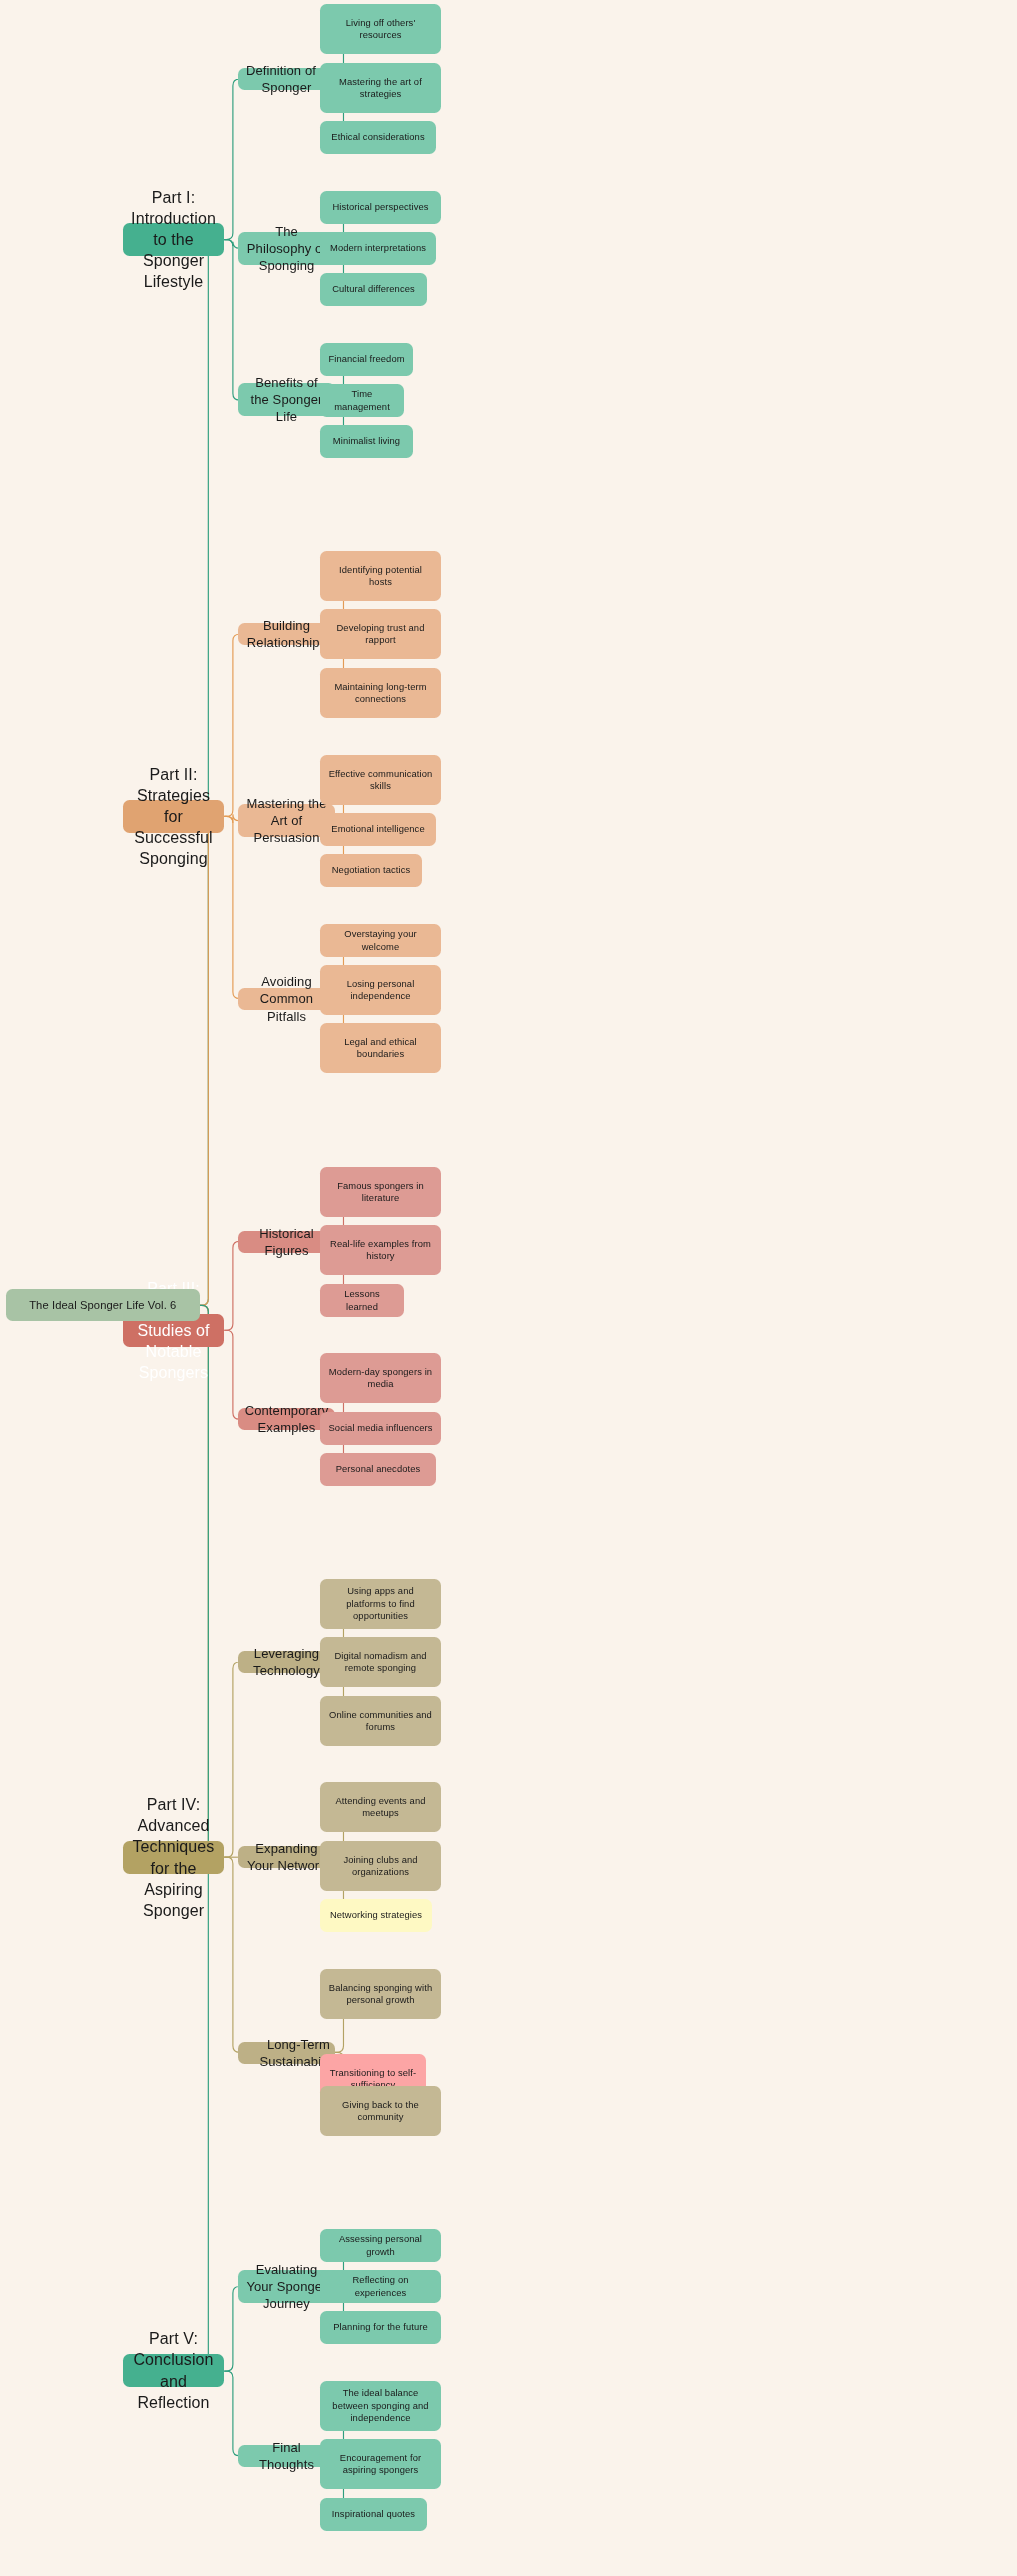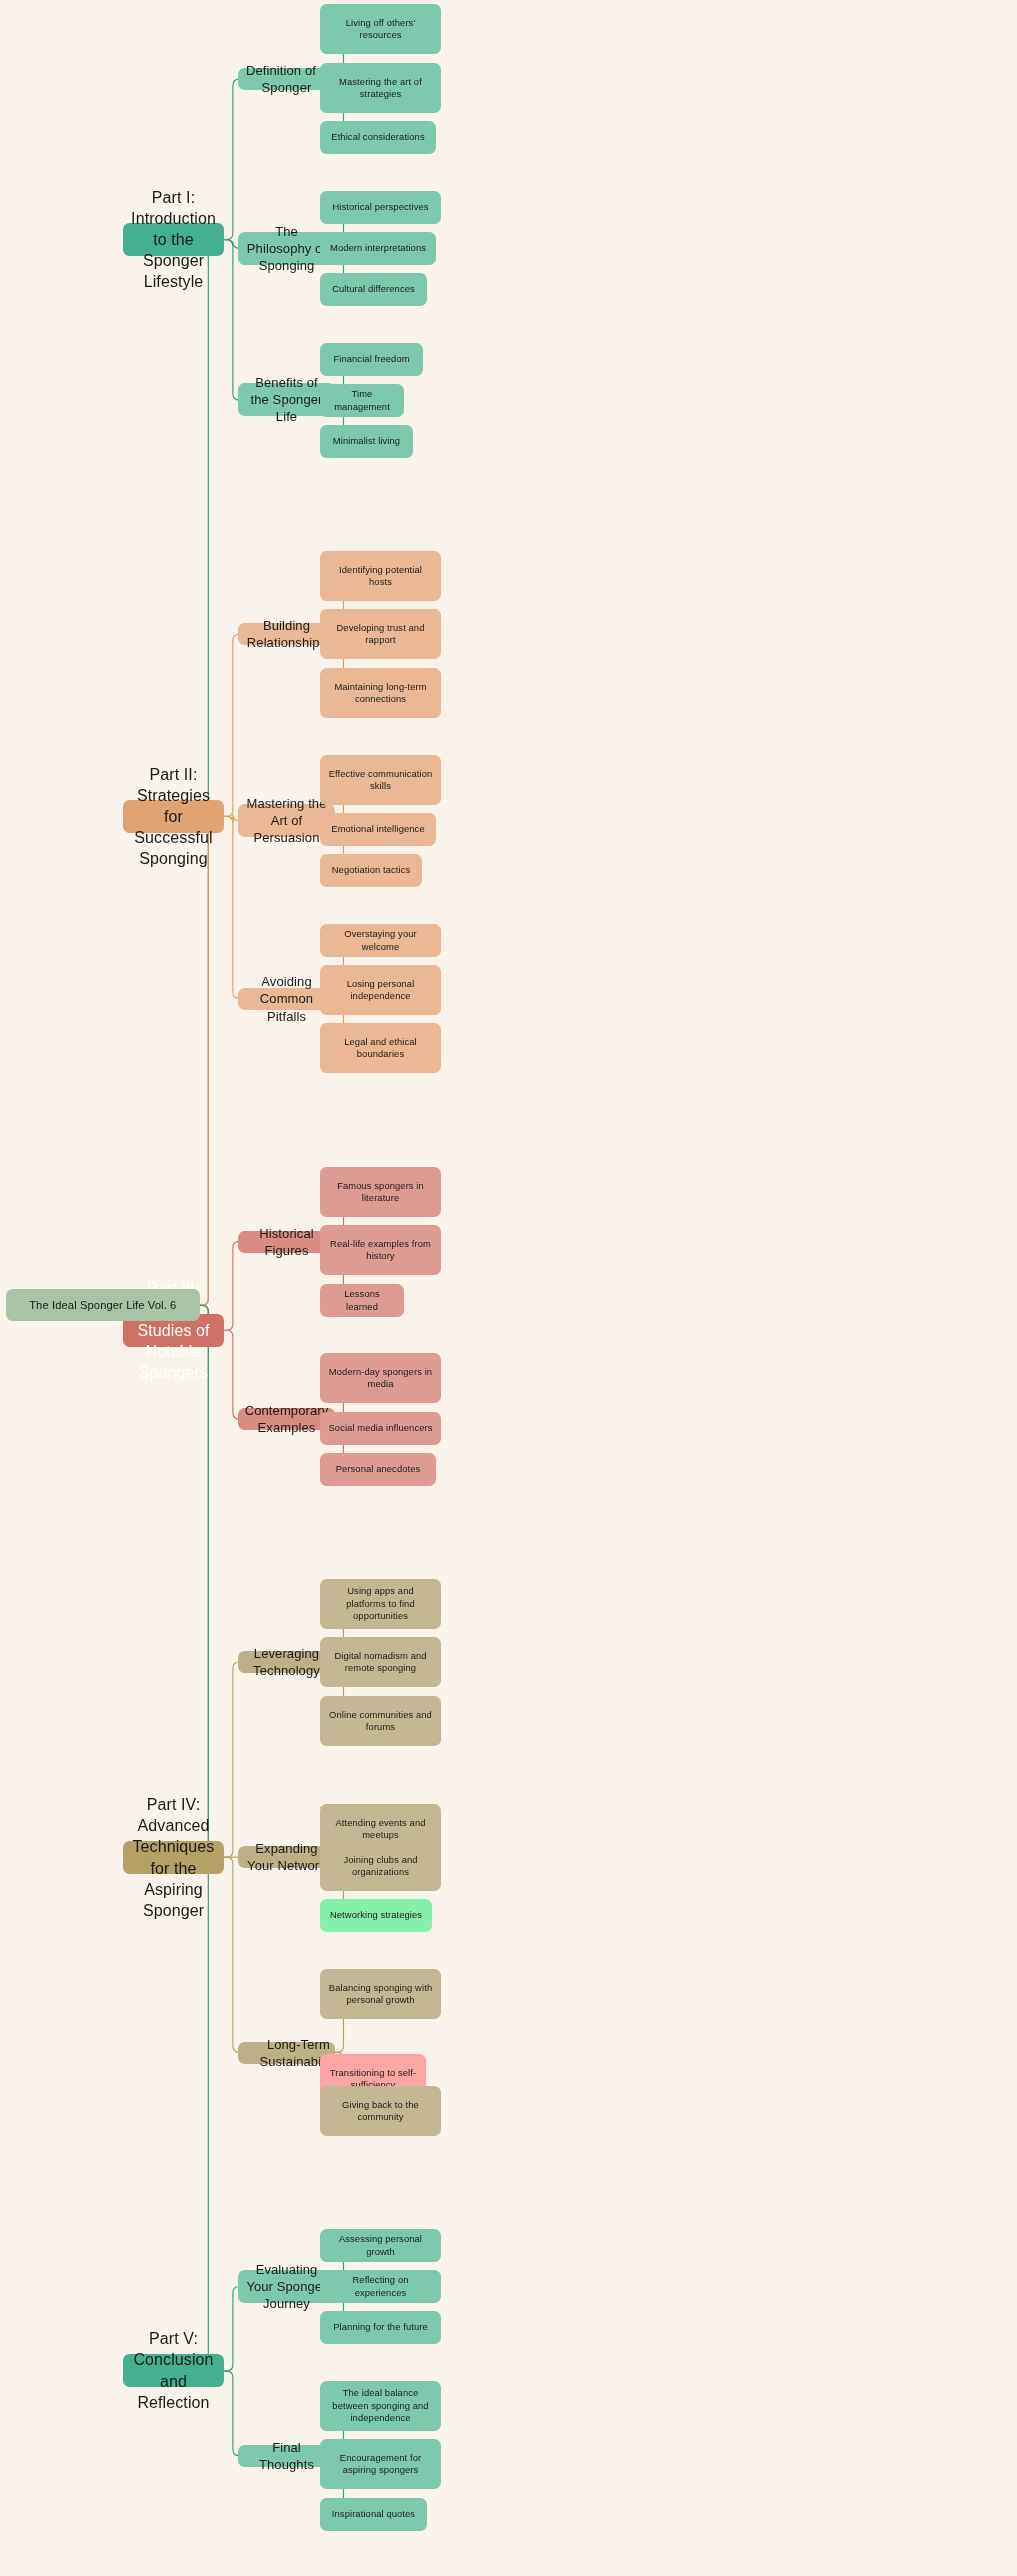--- a/index.html
+++ b/index.html
@@ -112,21 +112,21 @@
       <div class="node l1" style="left: 123px; top: 223px; width: 101px; height: 33px; background: rgb(69, 176, 143);">Part I: Introduction to the Sponger Lifestyle</div>
       <div class="node l2" style="left: 238px; top: 68px; width: 97px; height: 22px; background: rgb(124, 201, 173);">Definition of a Sponger</div>
       <div class="node l3" style="left: 320px; top: 4.3px; width: 121px; height: 50px; background: rgb(124, 201, 173);">Living off others' resources</div>
       <div class="node l3" style="left: 320px; top: 63px; width: 121px; height: 50px; background: rgb(124, 201, 173);">Mastering the art of strategies</div>
       <div class="node l3" style="left: 320px; top: 121px; width: 116px; height: 33px; background: rgb(124, 201, 173);">Ethical considerations</div>
       <div class="node l2" style="left: 238px; top: 232px; width: 97px; height: 33px; background: rgb(124, 201, 173);">The Philosophy of Sponging</div>
       <div class="node l3" style="left: 320px; top: 191px; width: 121px; height: 33px; background: rgb(124, 201, 173);">Historical perspectives</div>
       <div class="node l3" style="left: 320px; top: 232px; width: 116px; height: 33px; background: rgb(124, 201, 173);">Modern interpretations</div>
       <div class="node l3" style="left: 320px; top: 273px; width: 107px; height: 33px; background: rgb(124, 201, 173);">Cultural differences</div>
       <div class="node l2" style="left: 238px; top: 383px; width: 97px; height: 33px; background: rgb(124, 201, 173);">Benefits of the Sponger Life</div>
-      <div class="node l3" style="left: 320px; top: 343px; width: 103px; height: 33px; background: rgb(124, 201, 173);">Financial freedom</div>
+      <div class="node l3" style="left: 320px; top: 343px; width: 93px; height: 33px; background: rgb(124, 201, 173);">Financial freedom</div>
       <div class="node l3" style="left: 320px; top: 384px; width: 84px; height: 33px; background: rgb(124, 201, 173);">Time management</div>
       <div class="node l3" style="left: 320px; top: 425px; width: 93px; height: 33px; background: rgb(124, 201, 173);">Minimalist living</div>
       <div class="node l1" style="left: 123px; top: 800px; width: 101px; height: 33px; background: rgb(224, 163, 113);">Part II: Strategies for Successful Sponging</div>
       <div class="node l2" style="left: 238px; top: 623px; width: 97px; height: 22px; background: rgb(234, 184, 148);">Building Relationships</div>
       <div class="node l3" style="left: 320px; top: 551px; width: 121px; height: 50px; background: rgb(234, 184, 148);">Identifying potential hosts</div>
       <div class="node l3" style="left: 320px; top: 609px; width: 121px; height: 50px; background: rgb(234, 184, 148);">Developing trust and rapport</div>
       <div class="node l3" style="left: 320px; top: 668px; width: 121px; height: 50px; background: rgb(234, 184, 148);">Maintaining long-term connections</div>
       <div class="node l2" style="left: 238px; top: 804px; width: 97px; height: 33px; background: rgb(234, 184, 148);">Mastering the Art of Persuasion</div>
       <div class="node l3" style="left: 320px; top: 755px; width: 121px; height: 50px; background: rgb(234, 184, 148);">Effective communication skills</div>
       <div class="node l3" style="left: 320px; top: 813px; width: 116px; height: 33px; background: rgb(234, 184, 148);">Emotional intelligence</div>
@@ -143,23 +143,23 @@
       <div class="node l2" style="left: 238px; top: 1408px; width: 97px; height: 22px; background: rgb(217, 140, 131);">Contemporary Examples</div>
       <div class="node l3" style="left: 320px; top: 1353px; width: 121px; height: 50px; background: rgb(221, 155, 148);">Modern-day spongers in media</div>
       <div class="node l3" style="left: 320px; top: 1412px; width: 121px; height: 33px; background: rgb(221, 155, 148);">Social media influencers</div>
       <div class="node l3" style="left: 320px; top: 1453px; width: 116px; height: 33px; background: rgb(221, 155, 148);">Personal anecdotes</div>
       <div class="node l1" style="left: 123px; top: 1841px; width: 101px; height: 33px; background: rgb(179, 162, 99);">Part IV: Advanced Techniques for the Aspiring Sponger</div>
       <div class="node l2" style="left: 238px; top: 1651px; width: 97px; height: 22px; background: rgb(189, 176, 134);">Leveraging Technology</div>
       <div class="node l3" style="left: 320px; top: 1579px; width: 121px; height: 50px; background: rgb(196, 184, 148);">Using apps and platforms to find opportunities</div>
       <div class="node l3" style="left: 320px; top: 1637px; width: 121px; height: 50px; background: rgb(196, 184, 148);">Digital nomadism and remote sponging</div>
       <div class="node l3" style="left: 320px; top: 1696px; width: 121px; height: 50px; background: rgb(196, 184, 148);">Online communities and forums</div>
       <div class="node l2" style="left: 238px; top: 1846px; width: 97px; height: 22px; background: rgb(189, 176, 134);">Expanding Your Network</div>
-      <div class="node l3" style="left: 320px; top: 1782px; width: 121px; height: 50px; background: rgb(196, 184, 148); margin-top: 22px;">Attending events and meetups</div>
+      <div class="node l3" style="left: 320px; top: 1782px; width: 121px; height: 50px; background: rgb(196, 184, 148);">Attending events and meetups</div>
       <div class="node l3" style="left: 320px; top: 1841px; width: 121px; height: 50px; background: rgb(196, 184, 148);">Joining clubs and organizations</div>
-      <div class="node l3" style="left: 320px; top: 1899px; width: 112px; height: 33px; background: #86efac;">Networking strategies</div>
+      <div class="node l3" style="left: 320px; top: 1899px; width: 112px; height: 33px; background: #fef9c3;">Networking strategies</div>
       <div class="node l2" style="left: 238px; top: 2042px; width: 97px; height: 22px; background: rgb(189, 176, 134); padding-left: 31px;">Long-Term Sustainability</div>
       <div class="node l3" style="left: 320px; top: 1969px; width: 121px; height: 50px; background: rgb(196, 184, 148);">Balancing sponging with personal growth</div>
       <div class="node l3" style="left: 320px; top: 2027px; width: 106px; height: 50px; background: #fca5a5; margin-top: 27px;">Transitioning to self-sufficiency</div>
       <div class="node l3" style="left: 320px; top: 2086px; width: 121px; height: 50px; background: rgb(196, 184, 148);">Giving back to the community</div>
       <div class="node l1" style="left: 123px; top: 2354px; width: 101px; height: 33px; background: rgb(69, 176, 143);">Part V: Conclusion and Reflection</div>
       <div class="node l2" style="left: 238px; top: 2270px; width: 97px; height: 33px; background: rgb(124, 201, 173);">Evaluating Your Sponger Journey</div>
       <div class="node l3" style="left: 320px; top: 2229px; width: 121px; height: 33px; background: rgb(124, 201, 173);">Assessing personal growth</div>
       <div class="node l3" style="left: 320px; top: 2270px; width: 121px; height: 33px; background: rgb(124, 201, 173);">Reflecting on experiences</div>
       <div class="node l3" style="left: 320px; top: 2311px; width: 121px; height: 33px; background: rgb(124, 201, 173);">Planning for the future</div>
       <div class="node l2" style="left: 238px; top: 2445px; width: 97px; height: 22px; background: rgb(124, 201, 173);">Final Thoughts</div>

